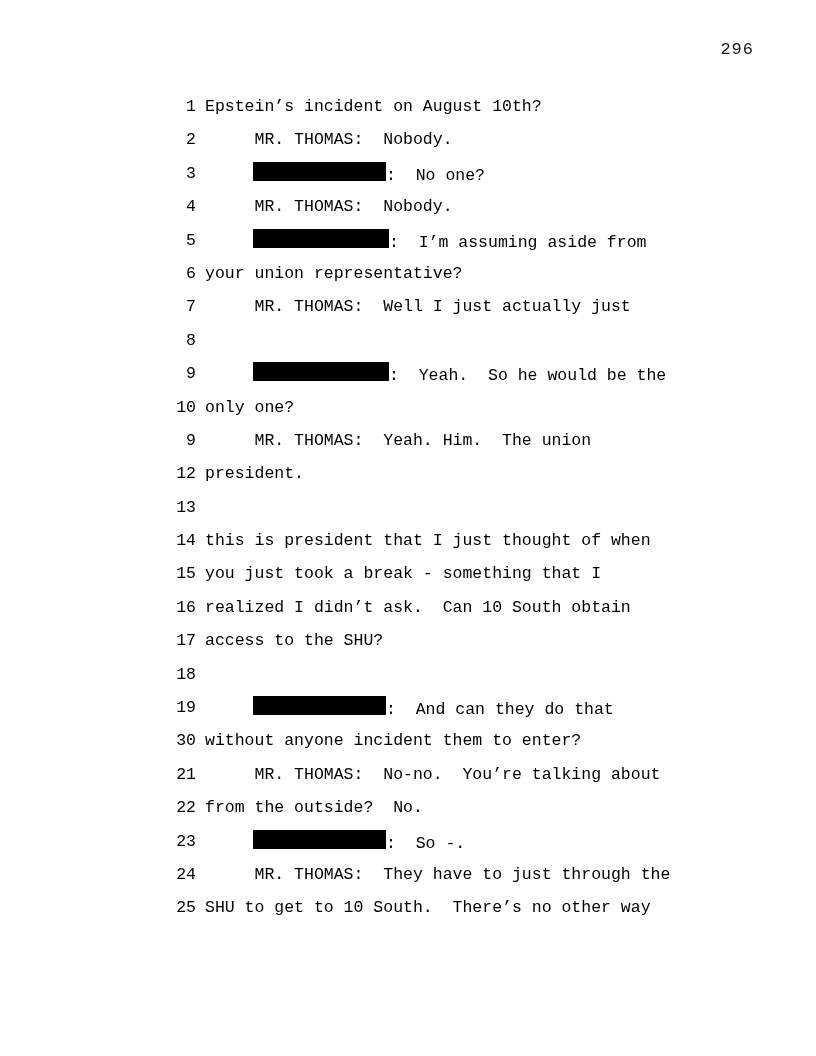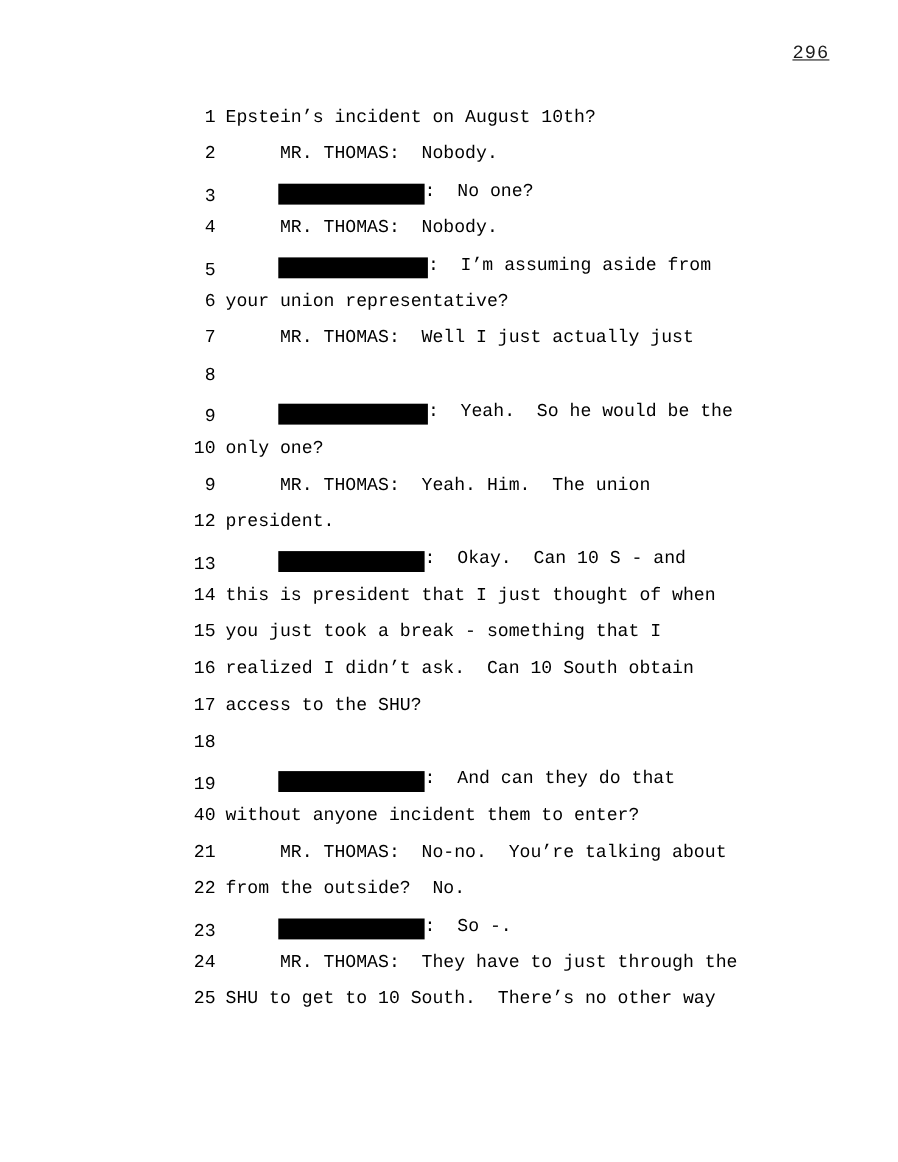--- a/index.html
+++ b/index.html
@@ -21,21 +21,20 @@
     height: 1056px;
     background: #ffffff;
   }
   .page-number {
     position: absolute;
     top: 40px;
     right: 62px;
     font-size: 17px;
     letter-spacing: 1px;
     color: #1a1a1a;
-    text-decoration: underline;
   }
   .transcript {
     position: absolute;
     top: 90px;
     left: 0;
     width: 816px;
   }
   .line {
     display: flex;
     align-items: baseline;
@@ -52,21 +51,21 @@
     box-sizing: border-box;
     font-size: 16.5px;
     color: #000000;
   }
   .line-text {
     flex: 1;
     white-space: pre;
     font-size: 16.5px;
     color: #000000;
     display: flex;
-    align-items: center;
+    align-items: flex-start;
   }
   .redaction {
     display: inline-block;
     background: #000000;
     height: 19px;
     vertical-align: middle;
     position: relative;
     top: 3px;
   }
   .redaction.indent {
@@ -88,28 +87,28 @@
       <div class="line"><span class="line-num">3</span><span class="line-text"><span class="redaction indent r-w1"></span><span>:  No one?</span></span></div>
       <div class="line"><span class="line-num">4</span><span class="line-text"><span>     MR. THOMAS:  Nobody.</span></span></div>
       <div class="line"><span class="line-num">5</span><span class="line-text"><span class="redaction indent r-w2"></span><span>:  I’m assuming aside from</span></span></div>
       <div class="line"><span class="line-num">6</span><span class="line-text"><span>your union representative?</span></span></div>
       <div class="line"><span class="line-num">7</span><span class="line-text"><span>     MR. THOMAS:  Well I just actually just</span></span></div>
       <div class="line"><span class="line-num">8</span></div>
       <div class="line"><span class="line-num">9</span><span class="line-text"><span class="redaction indent r-w2"></span><span>:  Yeah.  So he would be the</span></span></div>
       <div class="line"><span class="line-num">10</span><span class="line-text"><span>only one?</span></span></div>
       <div class="line"><span class="line-num">9</span><span class="line-text"><span>     MR. THOMAS:  Yeah. Him.  The union</span></span></div>
       <div class="line"><span class="line-num">12</span><span class="line-text"><span>president.</span></span></div>
-      <div class="line"><span class="line-num">13</span><span class="line-text"><span class="redaction indent r-w1"></span><span>:  Okay.  Can 10 S - and</span></span></div>
+      <div class="line"><span class="line-num">13</span></div>
       <div class="line"><span class="line-num">14</span><span class="line-text"><span>this is president that I just thought of when</span></span></div>
       <div class="line"><span class="line-num">15</span><span class="line-text"><span>you just took a break - something that I</span></span></div>
       <div class="line"><span class="line-num">16</span><span class="line-text"><span>realized I didn’t ask.  Can 10 South obtain</span></span></div>
       <div class="line"><span class="line-num">17</span><span class="line-text"><span>access to the SHU?</span></span></div>
       <div class="line"><span class="line-num">18</span></div>
       <div class="line"><span class="line-num">19</span><span class="line-text"><span class="redaction indent r-w1"></span><span>:  And can they do that</span></span></div>
-      <div class="line"><span class="line-num">40</span><span class="line-text"><span>without anyone incident them to enter?</span></span></div>
+      <div class="line"><span class="line-num">30</span><span class="line-text"><span>without anyone incident them to enter?</span></span></div>
       <div class="line"><span class="line-num">21</span><span class="line-text"><span>     MR. THOMAS:  No-no.  You’re talking about</span></span></div>
       <div class="line"><span class="line-num">22</span><span class="line-text"><span>from the outside?  No.</span></span></div>
       <div class="line"><span class="line-num">23</span><span class="line-text"><span class="redaction indent r-w1"></span><span>:  So -.</span></span></div>
       <div class="line"><span class="line-num">24</span><span class="line-text"><span>     MR. THOMAS:  They have to just through the</span></span></div>
       <div class="line"><span class="line-num">25</span><span class="line-text"><span>SHU to get to 10 South.  There’s no other way</span></span></div>
     </div>
 
 </div>
 
 </body></html>

